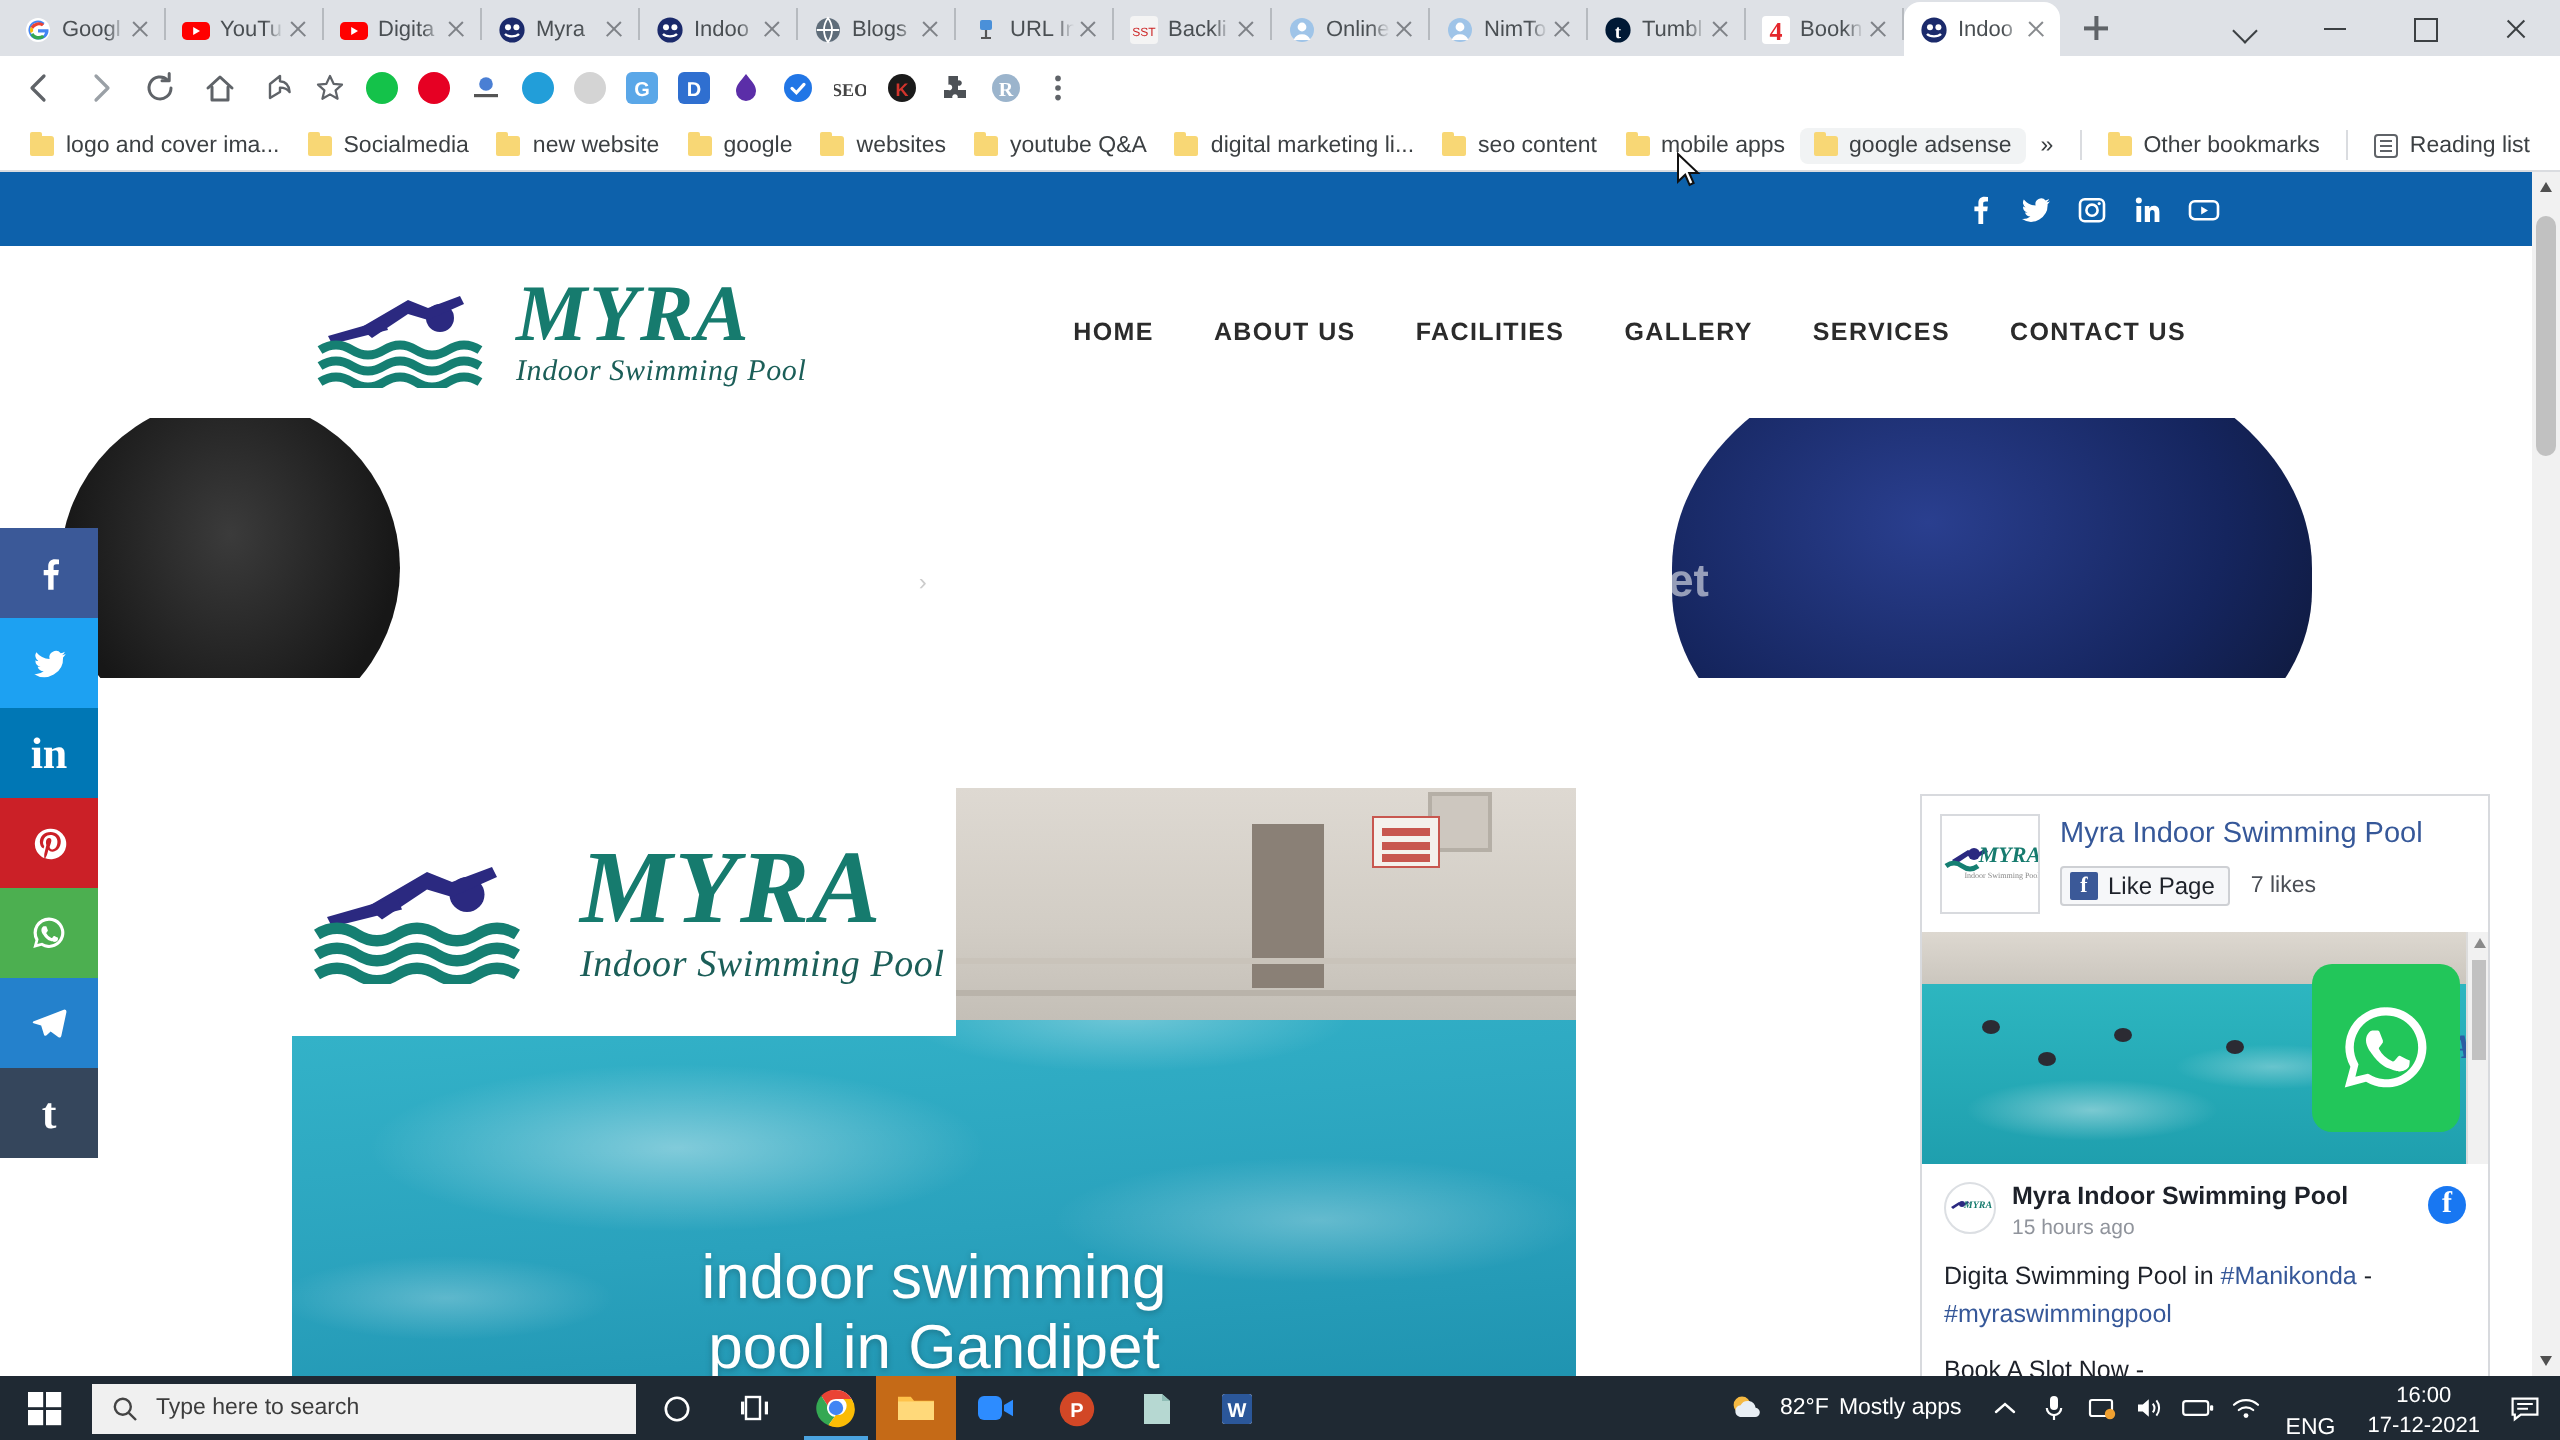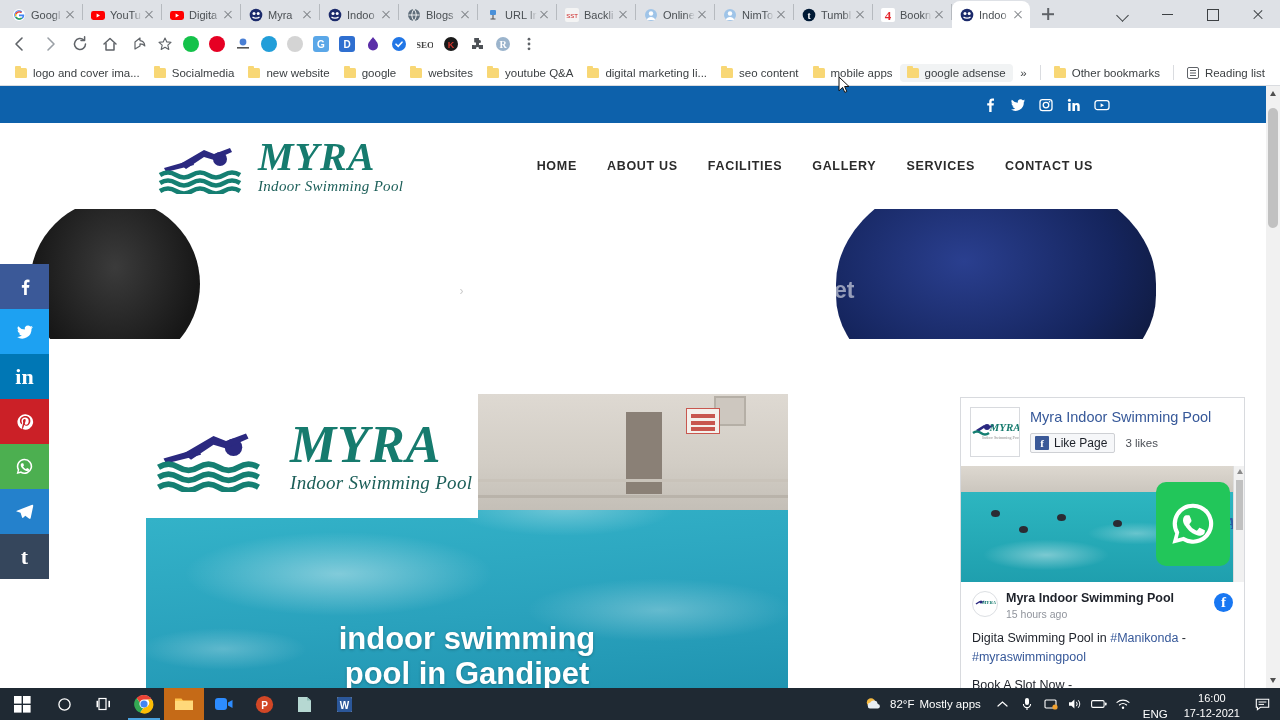--- a/index.html
+++ b/index.html
@@ -170,21 +170,21 @@
   .mainimg .wall .sign { position:absolute; left:208px; top:14px; width:34px; height:26px; background:#f4f1ec; border:1px solid #c8574f; }
   .mainimg .wall .sign i { position:absolute; left:4px; top:5px; right:4px; height:4px; background:#c8574f; box-shadow: 0 7px 0 #c8574f, 0 13px 0 #c8574f; display:block; }
   .mainimg .wall .rail { position:absolute; left:0; bottom:12px; width:100%; height:3px; background:#b9b3aa; box-shadow: 0 -16px 0 #c9c3ba; }
   .mainimg .wall .frame { position:absolute; left:236px; top:2px; width:32px; height:30px; background:#cdc7bf; border:2px solid #b5afa6; }
   .logo-overlay {
     position: absolute; left: 0; top: 0; width: 332px; height: 124px; background: #fff;
     display: flex; align-items: center; padding-left: 10px;
   }
   .ovl-title {
     position: absolute; left: 0; right: 0; top: 228px; text-align: center;
-    color: #fff; font-size: 31px; font-weight: 700; line-height: 1.12;
+    color: #fff; font-size: 31px; font-weight: 400; line-height: 1.12;
     text-shadow: 0 1px 3px rgba(0,0,0,.25);
   }
 
   
   .fbwidget { width: 285px; margin-left: 172px; margin-top: 3px; border: 1px solid #d8dade; background: #fff; }
   .fbhead { display: flex; padding: 9px 10px 9px 9px; }
   .fbavatar { width: 50px; height: 50px; border: 1px solid #d8dade; background: #fff; flex-shrink: 0; position: relative; }
   .fbnamecol { margin-left: 10px; padding-top: 1px; }
   .fbpagename { font-size: 14.5px; color: #365899; line-height: 1.2; }
   .fbrow { display: flex; align-items: center; margin-top: 7px; }
@@ -748,21 +748,21 @@
                   <text x="30" y="31" font-size="4" fill="#888" text-anchor="middle" font-family="Liberation Serif">Indoor Swimming Pool</text>
                 </svg>
               </div>
               <div class="fbnamecol">
                 <a class="fbpagename">Myra Indoor Swimming Pool</a>
                 <div class="fbrow">
                   <div class="fblike">
                     <span class="fglyph">f</span>
                     <span class="ltext">Like Page</span>
                   </div>
-                  <span class="fblikes">3 likes</span>
+                  <span class="fblikes">7 likes</span>
                 </div>
               </div>
             </div>
 
             <div class="fbphoto">
               <div class="fwall"></div>
               <div class="fwater"></div>
               <div class="sw" style="left:58px;top:60px"></div>
               <div class="sw" style="left:96px;top:48px"></div>
               <div class="sw" style="left:152px;top:54px"></div>
@@ -857,20 +857,29 @@
 
 <div class="taskbar">
   <div class="tb-start">
     <svg width="17" height="17" viewBox="0 0 17 17">
         <rect x="0" y="0" width="7.6" height="7.6" fill="#fff"></rect>
         <rect x="9" y="0" width="7.6" height="7.6" fill="#fff"></rect>
         <rect x="0" y="9" width="7.6" height="7.6" fill="#fff"></rect>
         <rect x="9" y="9" width="7.6" height="7.6" fill="#fff"></rect>
       </svg>
   </div>
+  <div class="tb-search">
+    <span class="mag">
+      <svg width="13" height="13" viewBox="0 0 13 13">
+          <circle cx="5.4" cy="5.4" r="4" stroke="#444" stroke-width="1.2" fill="none"></circle>
+          <path d="M8.4 8.4L12 12" stroke="#444" stroke-width="1.2"></path>
+        </svg>
+    </span>
+    <span>Type here to search</span>
+  </div>
   <div class="tb-btn">
     <svg width="15" height="15" viewBox="0 0 15 15">
         <circle cx="7.5" cy="7.5" r="5.6" stroke="#fff" stroke-width="1.3" fill="none"></circle>
       </svg>
   </div>
   <div class="tb-btn">
     <svg width="16" height="14" viewBox="0 0 16 14">
         <rect x="3" y="1.5" width="7" height="11" stroke="#fff" stroke-width="1.2" fill="none"></rect>
         <rect x="0.5" y="3.8" width="1.6" height="6.4" fill="#fff"></rect>
         <rect x="12.4" y="3.8" width="1.6" height="6.4" fill="#fff"></rect>

